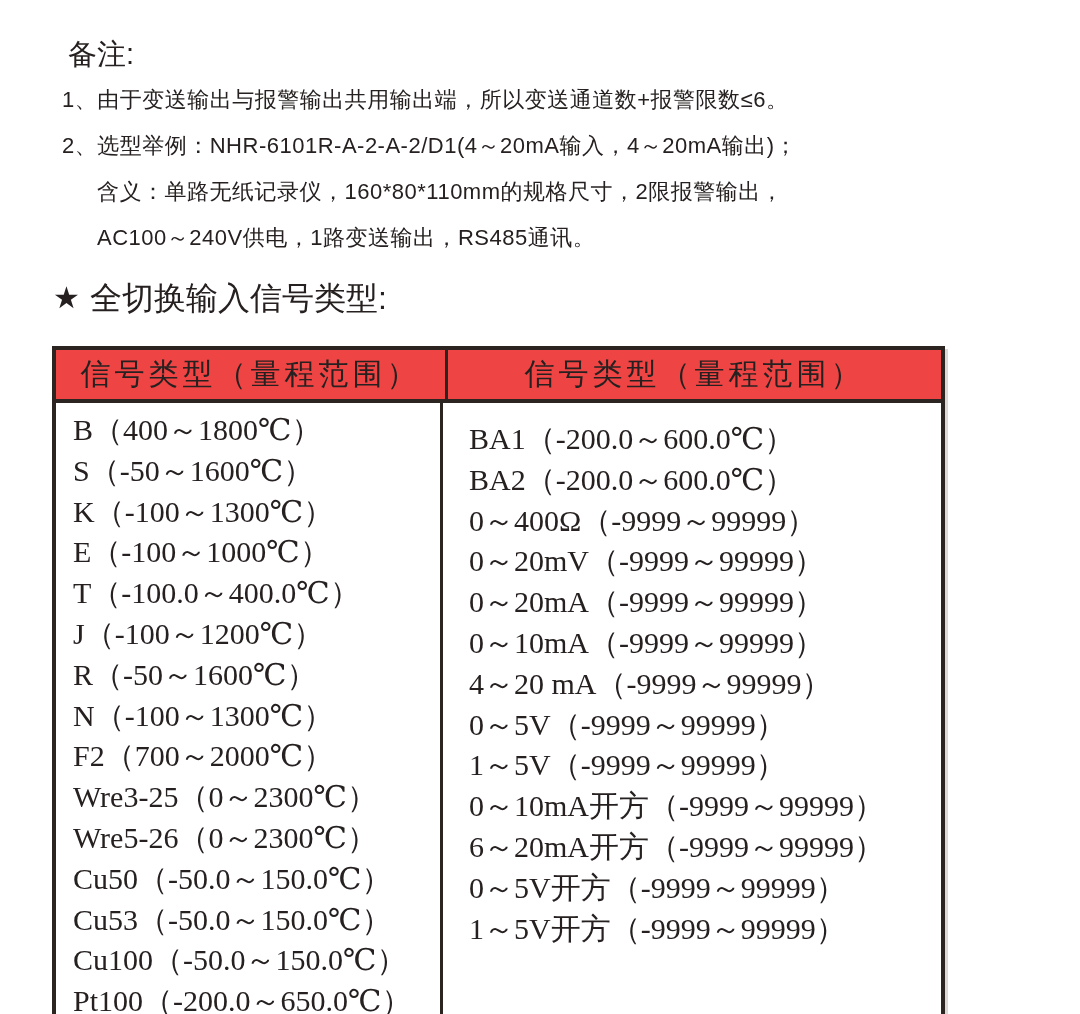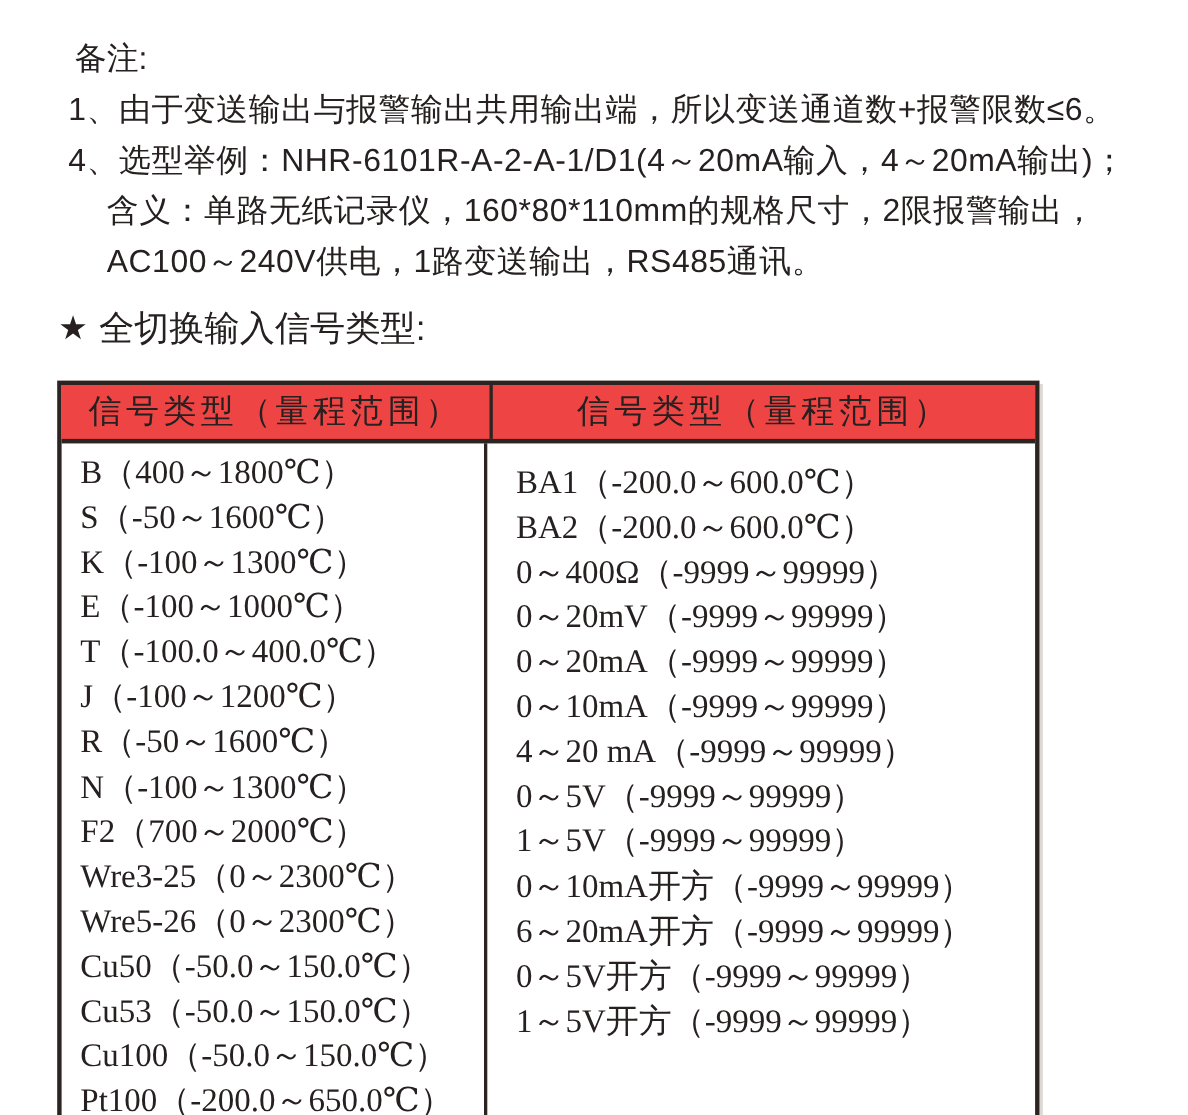--- a/index.html
+++ b/index.html
@@ -25,21 +25,21 @@
     left: 68px;
     top: 8px;
     font-family: "Liberation Sans", "DejaVu Sans", sans-serif;
     font-size: 29px;
     line-height: 34px;
     white-space: nowrap;
   }
   .note-line {
     position: absolute;
     font-family: "Liberation Sans", "DejaVu Sans", sans-serif;
-    font-size: 29px;
+    font-size: 22px;
     line-height: 34px;
     white-space: nowrap;
     letter-spacing: 0.5px;
   }
   .note-line-1 { left: 62px; top: 54px; }
   .note-line-2 { left: 62px; top: 100px; }
   .note-line-3 { left: 97px; top: 146px; }
   .note-line-4 { left: 97px; top: 192px; }
 
   
@@ -123,21 +123,21 @@
     white-space: nowrap;
   }
 </style>
 </head>
 <body>
 
 <div class="page">
 
   <div class="notes-title">备注:</div>
   <div class="note-line note-line-1">1、由于变送输出与报警输出共用输出端，所以变送通道数+报警限数≤6。</div>
-  <div class="note-line note-line-2">4、选型举例：NHR-6101R-A-2-A-1/D1(4～20mA输入，4～20mA输出)；</div>
+  <div class="note-line note-line-2">2、选型举例：NHR-6101R-A-2-A-2/D1(4～20mA输入，4～20mA输出)；</div>
   <div class="note-line note-line-3">含义：单路无纸记录仪，160*80*110mm的规格尺寸，2限报警输出，</div>
   <div class="note-line note-line-4">AC100～240V供电，1路变送输出，RS485通讯。</div>
 
   <div class="section-heading">
     <span class="star-icon">★</span><span>全切换输入信号类型:</span>
   </div>
 
   <div class="signal-table">
     <div class="table-header-row">
       <div class="header-cell left">信号类型（量程范围）</div>

